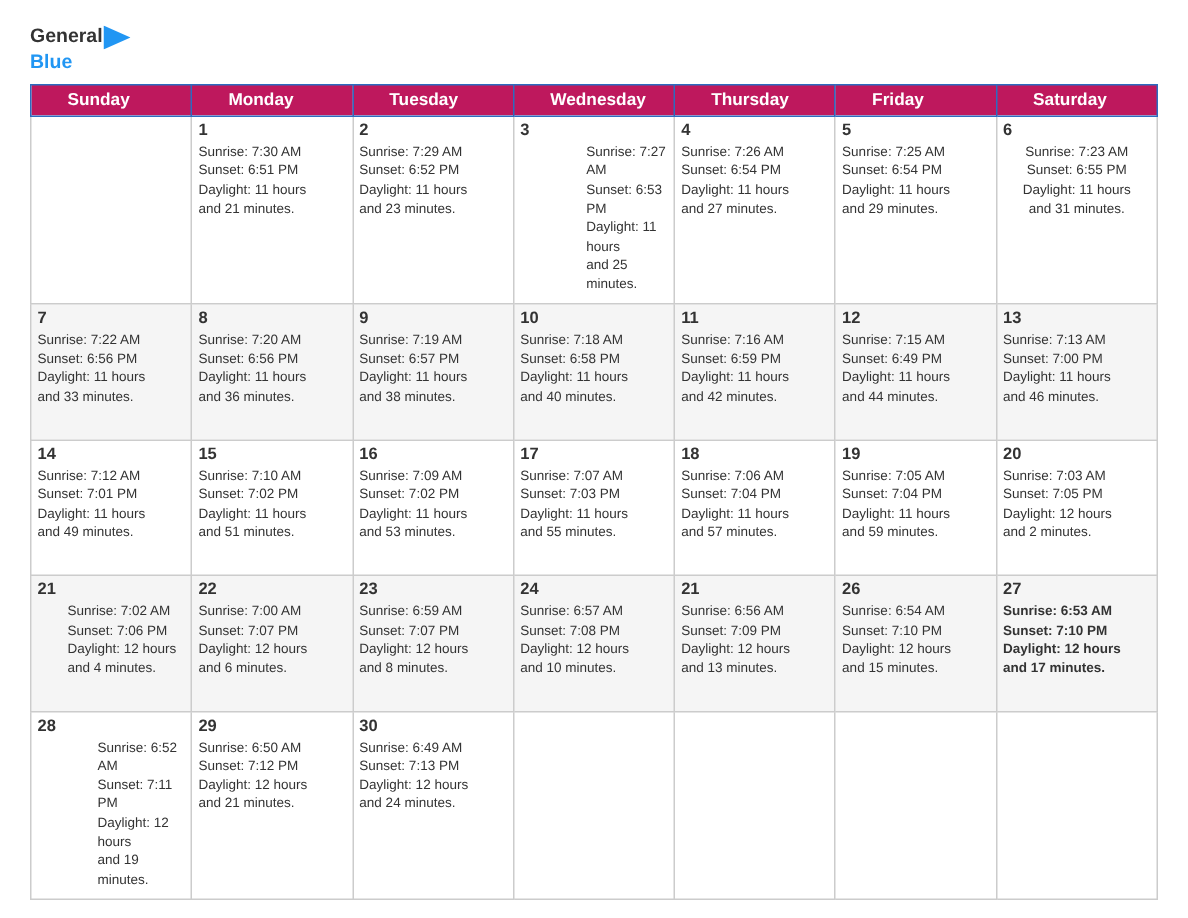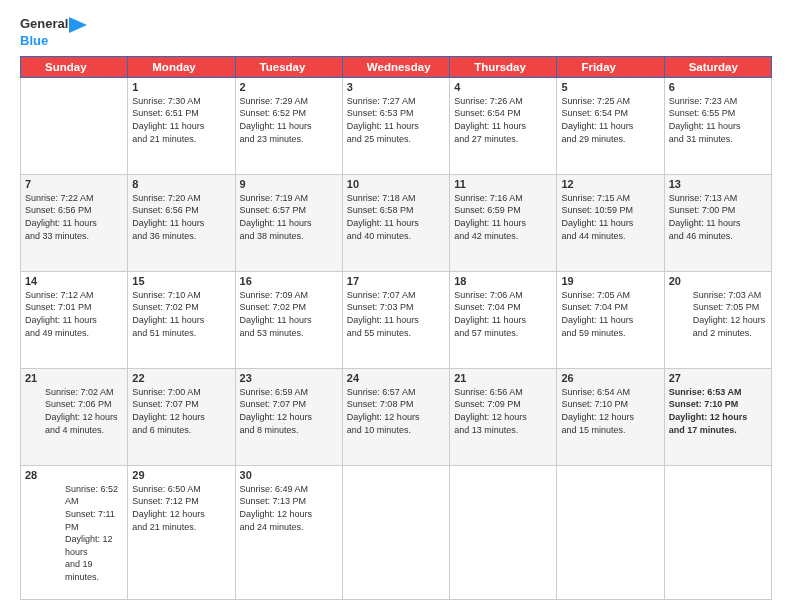--- a/index.html
+++ b/index.html
@@ -74,21 +74,21 @@
     .cell-info {
       font-size: 9px;
       line-height: 1.4;
       color: #333;
     }
     .empty-cell {
       background: #f9f9f9;
     }
     tr:nth-child(odd) td { background: #fff; }
     tr:nth-child(even) td { background: #f5f5f5; }
-    .calendar thead tr th { background: #ef4444; padding-left: 24px; }
+    .calendar thead tr th { background: #be185d; padding-left: 24px; }
   </style>
 </head>
 <body>
 
 <div class="page">
   <div class="header">
     <div class="logo">
   <div style="font-size:13px;font-weight:bold;color:#333;line-height:1.3;">
     <span style="color:#333;">General</span><svg width="18" height="16" viewBox="0 0 18 16" style="display:inline-block;vertical-align:middle;margin-left:1px;">
             <polygon points="0,0 18,8 0,16" fill="#2196F3"></polygon>
@@ -126,42 +126,42 @@
           </td>
           <td>
             <span class="day-num">2</span>
             <div class="cell-info" style="white-space: pre-line;">Sunrise: 7:29 AM
 Sunset: 6:52 PM
 Daylight: 11 hours
 and 23 minutes.</div>
           </td>
           <td>
             <span class="day-num">3</span>
-            <div class="cell-info" style="white-space: pre-line;">Sunrise: 7:27 AM
+            <div class="cell-info" style="white-space: pre-line; margin-left: 44px;">Sunrise: 7:27 AM
 Sunset: 6:53 PM
 Daylight: 11 hours
 and 25 minutes.</div>
           </td>
           <td>
             <span class="day-num">4</span>
             <div class="cell-info" style="white-space: pre-line;">Sunrise: 7:26 AM
 Sunset: 6:54 PM
 Daylight: 11 hours
 and 27 minutes.</div>
           </td>
           <td>
             <span class="day-num">5</span>
             <div class="cell-info" style="white-space: pre-line;">Sunrise: 7:25 AM
 Sunset: 6:54 PM
 Daylight: 11 hours
 and 29 minutes.</div>
           </td>
           <td>
             <span class="day-num">6</span>
-            <div class="cell-info" style="white-space: pre-line;">Sunrise: 7:23 AM
+            <div class="cell-info" style="white-space: pre-line; text-align: center;">Sunrise: 7:23 AM
 Sunset: 6:55 PM
 Daylight: 11 hours
 and 31 minutes.</div>
           </td>
         </tr>
         <tr>
           <td>
             <span class="day-num">7</span>
             <div class="cell-info" style="white-space: pre-line;">Sunrise: 7:22 AM
 Sunset: 6:56 PM
@@ -192,21 +192,21 @@
           <td>
             <span class="day-num">11</span>
             <div class="cell-info" style="white-space: pre-line;">Sunrise: 7:16 AM
 Sunset: 6:59 PM
 Daylight: 11 hours
 and 42 minutes.</div>
           </td>
           <td>
             <span class="day-num">12</span>
             <div class="cell-info" style="white-space: pre-line;">Sunrise: 7:15 AM
-Sunset: 10:59 PM
+Sunset: 6:49 PM
 Daylight: 11 hours
 and 44 minutes.</div>
           </td>
           <td>
             <span class="day-num">13</span>
             <div class="cell-info" style="white-space: pre-line;">Sunrise: 7:13 AM
 Sunset: 7:00 PM
 Daylight: 11 hours
 and 46 minutes.</div>
           </td>
@@ -249,21 +249,21 @@
           </td>
           <td>
             <span class="day-num">19</span>
             <div class="cell-info" style="white-space: pre-line;">Sunrise: 7:05 AM
 Sunset: 7:04 PM
 Daylight: 11 hours
 and 59 minutes.</div>
           </td>
           <td>
             <span class="day-num">20</span>
-            <div class="cell-info" style="white-space: pre-line; margin-left: 24px;">Sunrise: 7:03 AM
+            <div class="cell-info" style="white-space: pre-line;">Sunrise: 7:03 AM
 Sunset: 7:05 PM
 Daylight: 12 hours
 and 2 minutes.</div>
           </td>
         </tr>
         <tr>
           <td>
             <span class="day-num">21</span>
             <div class="cell-info" style="white-space: pre-line; margin-left: 20px;">Sunrise: 7:02 AM
 Sunset: 7:06 PM

